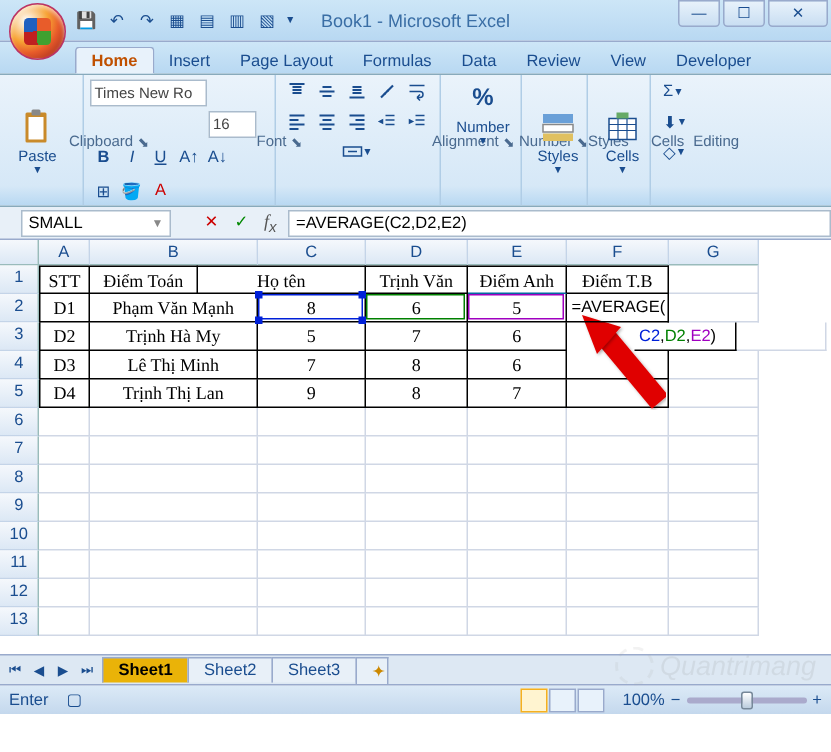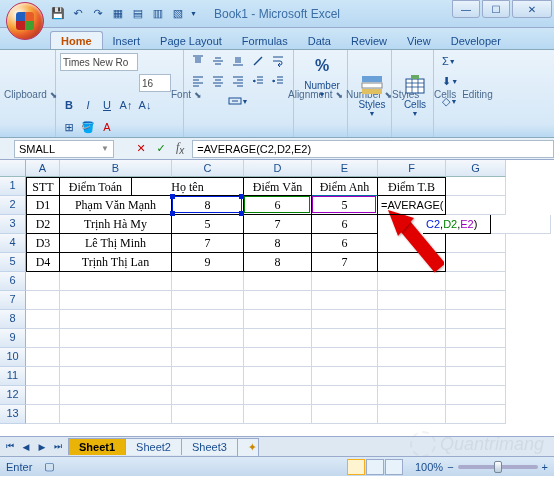--- a/index.html
+++ b/index.html
@@ -122,20 +122,33 @@
   <div class="rtab">Page Layout</div>
   <div class="rtab">Formulas</div>
   <div class="rtab">Data</div>
   <div class="rtab">Review</div>
   <div class="rtab">View</div>
   <div class="rtab">Developer</div>
 </div>
 
 <div class="ribbon">
   <div class="rgroup" style="width:56px;">
+    <div class="rgroup-body">
+      <div class="big-btn">
+        <div class="ico clipboard-ico">
+          <svg viewBox="0 0 22 26">
+              <rect x="3" y="3" width="14" height="20" fill="#c98a2a" rx="1"></rect>
+              <rect x="5" y="6" width="10" height="15" fill="#fff"></rect>
+              <rect x="7" y="1" width="6" height="4" fill="#888" rx="1"></rect>
+            </svg>
+        </div>
+        <div class="lbl">Paste</div>
+        <div class="drop-arr">▼</div>
+      </div>
+    </div>
     <div class="rgroup-label">
         <span>Clipboard</span>
         <span class="dlaunch">⬊</span>
       </div>
   </div>
 
   <div class="rgroup font-group">
     <div class="rgroup-body" style="flex-direction:column;align-items:flex-start;">
       <div class="font-row">
         <div class="combo font-name">Times New Ro</div>
@@ -329,21 +342,21 @@
     <div class="colh cE">E</div>
     <div class="colh cF">F</div>
     <div class="colh cG">G</div>
   </div>
 
   <div class="sheet-row">
     <div class="rowh">1</div>
     <div class="cell cA hdr-cell" style="border:1px solid #000;">STT</div>
     <div class="cell cC hdr-cell" style="border-top:1px solid #000;border-bottom:1px solid #000;border-right:1px solid #000;">Điểm Toán</div>
     <div class="cell cB hdr-cell" style="border-top:1px solid #000;border-bottom:1px solid #000;border-right:1px solid #000;">Họ tên</div>
-    <div class="cell cD hdr-cell" style="border-top:1px solid #000;border-bottom:1px solid #000;border-right:1px solid #000;">Điểm Văn</div>
+    <div class="cell cD hdr-cell" style="border-top:1px solid #000;border-bottom:1px solid #000;border-right:1px solid #000;">Trịnh Văn</div>
     <div class="cell cE hdr-cell" style="border-top:1px solid #000;border-bottom:1px solid #0369a1;border-right:1px solid #000;">Điểm Anh</div>
     <div class="cell cF hdr-cell" style="border-top:1px solid #000;border-bottom:1px solid #000;border-right:1px solid #000;">Điểm T.B</div>
     <div class="cell cG"></div>
   </div>
 
   <div class="sheet-row">
     <div class="rowh">2</div>
     <div class="cell cA hdr-cell" style="border-left:1px solid #000;border-bottom:1px solid #000;border-right:1px solid #000;">D1</div>
     <div class="cell cB hdr-cell" style="border-bottom:1px solid #000;border-right:1px solid #000;">Phạm Văn Mạnh</div>
     <div class="cell cC num-cell" style="border-bottom:1px solid #000;border-right:1px solid #000;">8</div>

